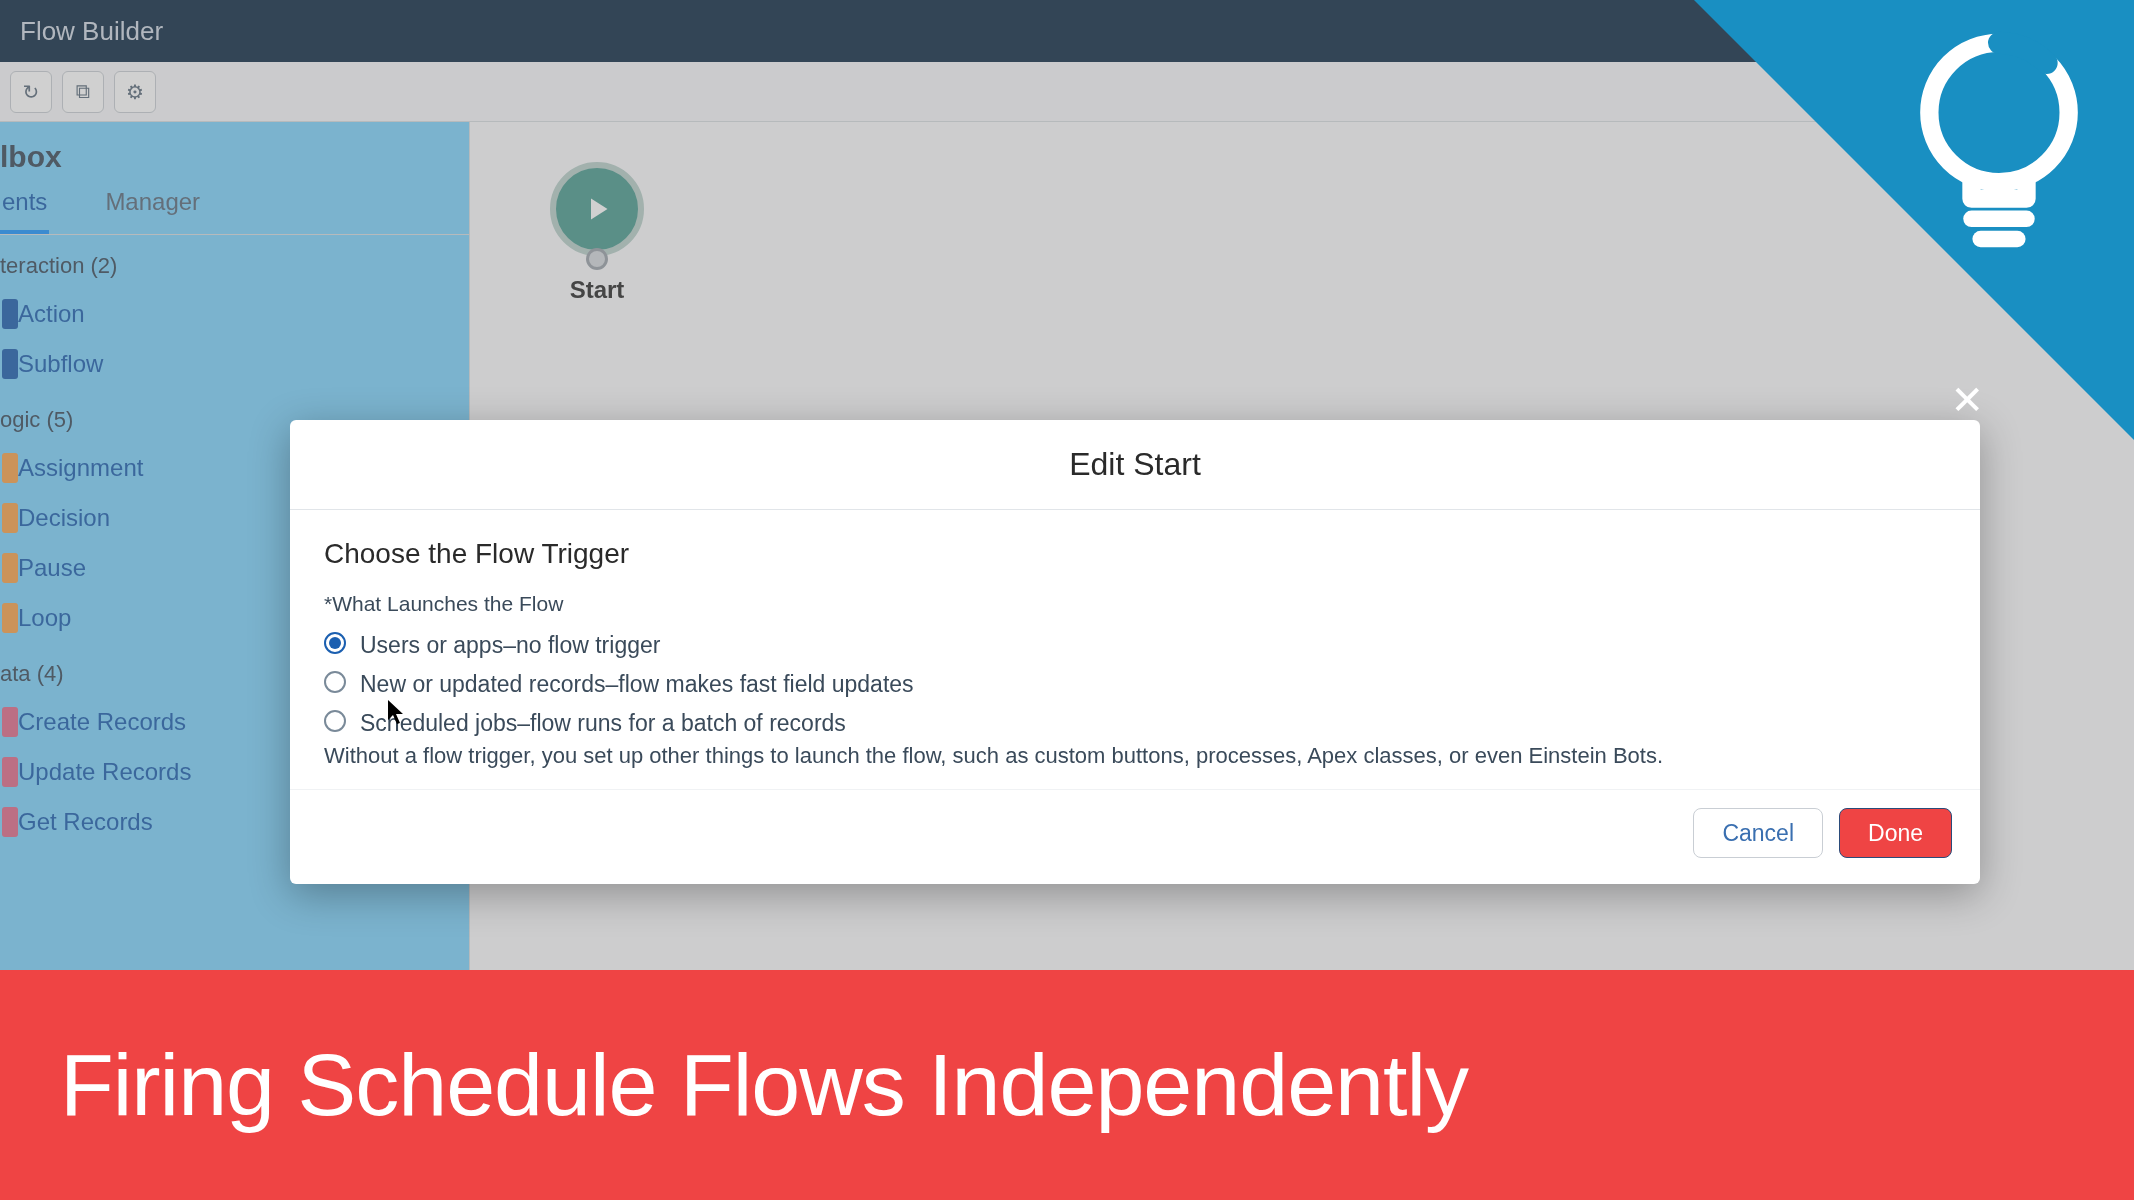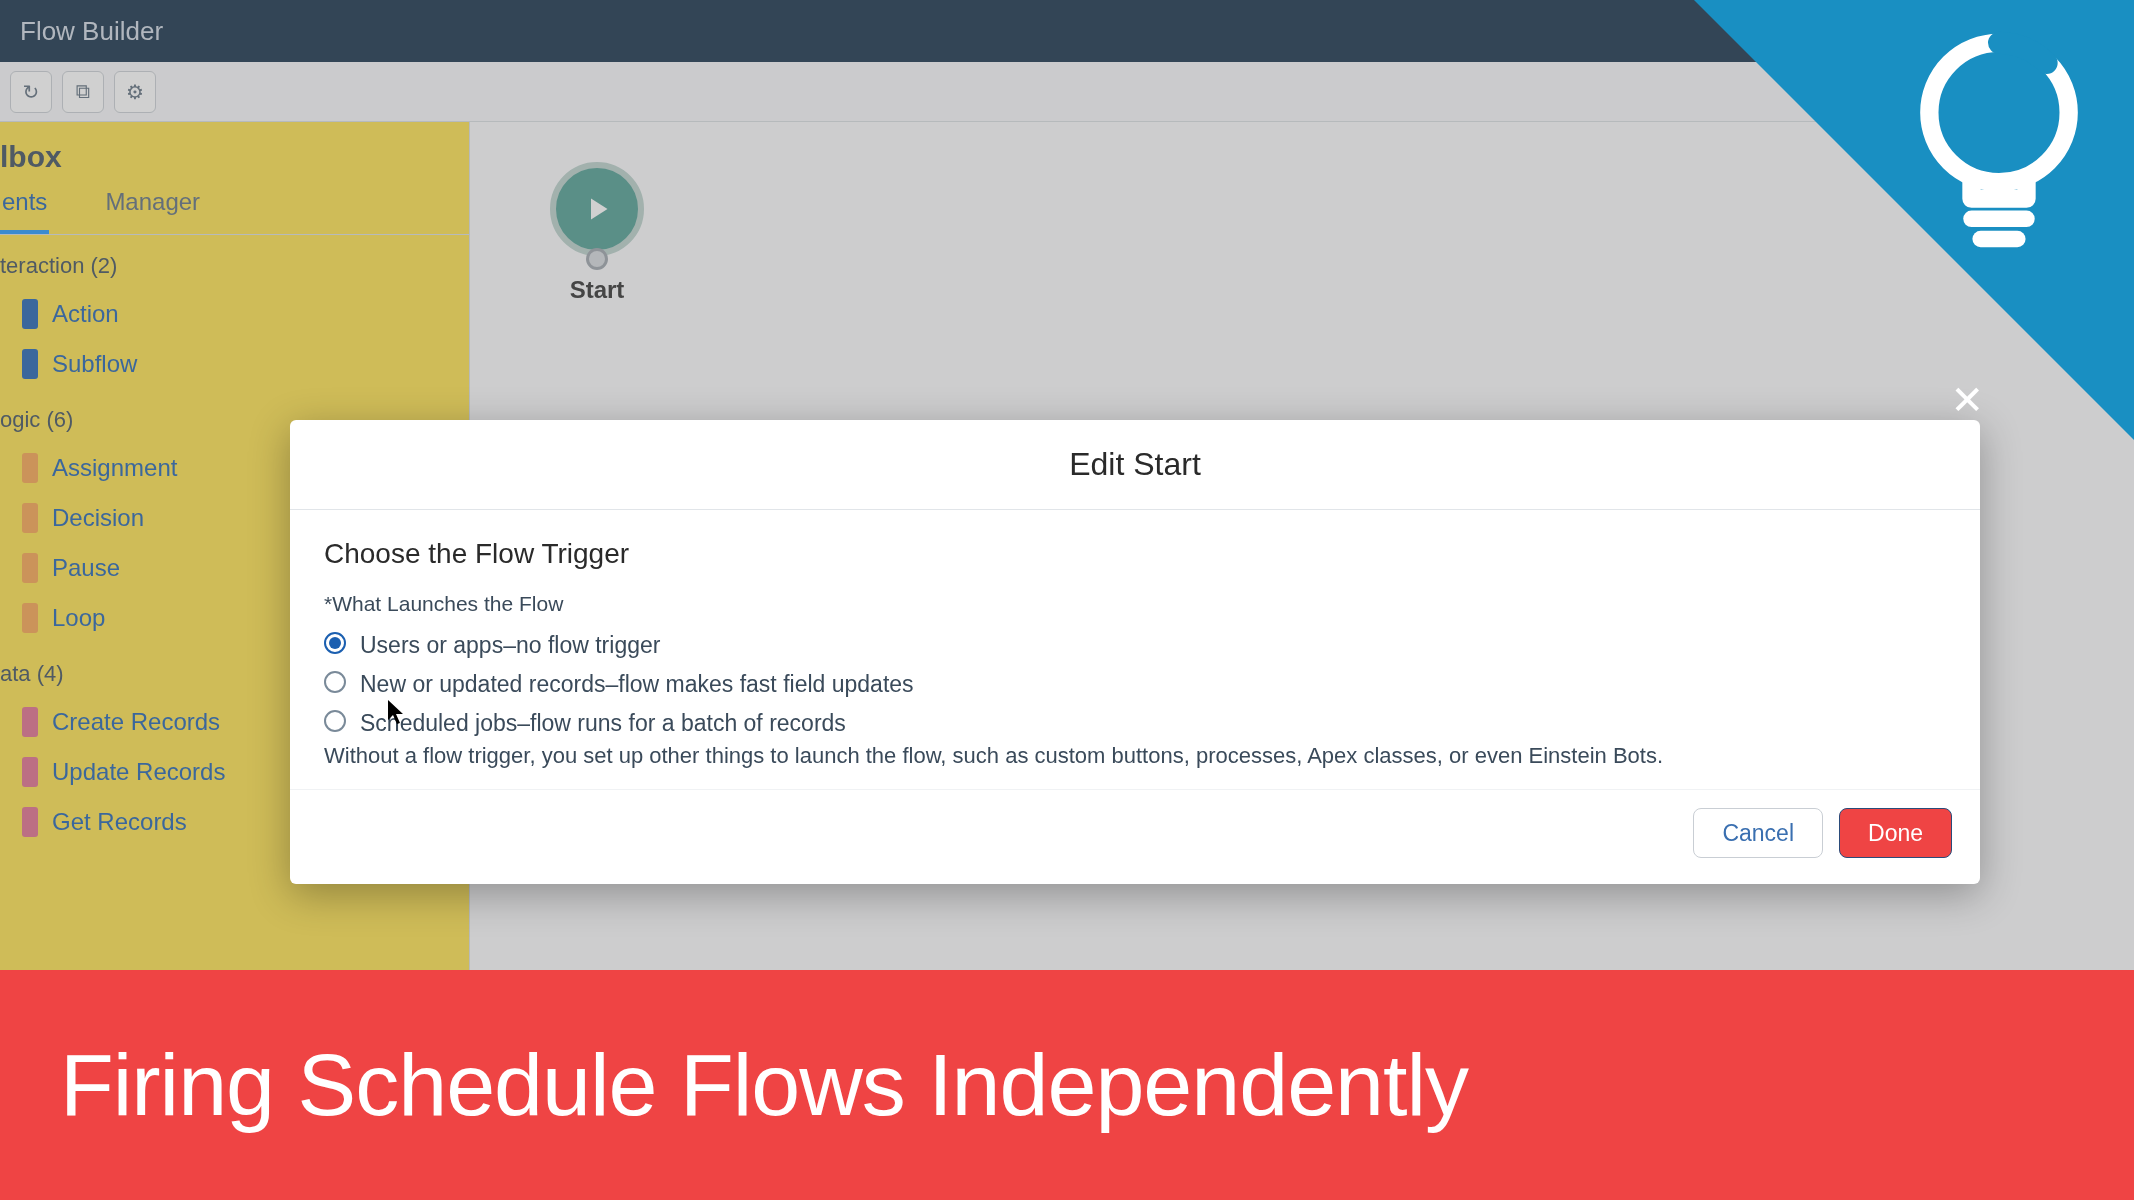--- a/index.html
+++ b/index.html
@@ -12,27 +12,27 @@
 .topbar .title{font-size:26px}
 .topbar .back{position:absolute;right:30px;color:#cfd8e3;font-size:24px}
 
 
 .toolrow{position:absolute;top:62px;left:0;right:0;height:60px;background:#f7f8fa;border-bottom:1px solid #d8dde1;display:flex;align-items:center;padding:0 10px;z-index:1}
 .iconbtn{width:42px;height:42px;border:1px solid #c9ced4;border-radius:6px;background:#fff;display:flex;align-items:center;justify-content:center;margin-right:10px;color:#5a6b7b;font-size:20px}
 .toolrow .spacer{flex:1}
 .toolrow .txtbtn{height:42px;border:1px solid #c9ced4;border-radius:6px;background:#fff;padding:0 22px;display:flex;align-items:center;color:#5a6b7b;font-size:22px;margin-left:10px}
 
 
-.sidebar{position:absolute;top:122px;left:0;width:470px;bottom:0;background:#fde047;border-right:1px solid #d8dde1;z-index:1}
+.sidebar{position:absolute;top:122px;left:0;width:470px;bottom:0;background:#7dd3fc;border-right:1px solid #d8dde1;z-index:1}
 .sidebar h2{font-size:30px;font-weight:600;color:#3a4a5a;padding:18px 0 14px 0}
 .tabs{display:flex;gap:54px;padding:0 0 0 0;border-bottom:1px solid #d8dde1}
 .tab{font-size:24px;color:#5a6b7b;padding:0 2px 14px}
 .tab.active{color:#1b5fb0;border-bottom:4px solid #1b96ff;font-weight:500}
 .group-label{font-size:22px;color:#3a4a5a;padding:18px 0 10px 0}
-.item{display:flex;align-items:center;gap:14px;padding:10px 0 10px 22px}
+.item{display:flex;align-items:center;padding:10px 0 10px 2px}
 .item .sq{width:16px;height:30px;border-radius:3px}
 .item .lbl{font-size:24px;color:#1b5fb0}
 .sq.blue{background:#1b5fb0}
 .sq.orange{background:#f7a14a}
 .sq.pink{background:#e06a8a}
 
 
 .canvas{position:absolute;top:122px;left:470px;right:0;bottom:0;background:#fafbfc;z-index:1}
 .startnode{position:absolute;top:40px;left:80px;text-align:center}
 .startcircle{width:94px;height:94px;border-radius:50%;background:#4a9b8f;border:6px solid #b8cfca;display:flex;align-items:center;justify-content:center;margin:0 auto}
@@ -100,21 +100,21 @@
     <div class="group-label">teraction (2)</div>
     <div class="item">
         <div class="sq blue"></div>
         <div class="lbl">Action</div>
       </div>
     <div class="item">
         <div class="sq blue"></div>
         <div class="lbl">Subflow</div>
       </div>
 
-    <div class="group-label">ogic (6)</div>
+    <div class="group-label">ogic (5)</div>
     <div class="item">
         <div class="sq orange"></div>
         <div class="lbl">Assignment</div>
       </div>
     <div class="item">
         <div class="sq orange"></div>
         <div class="lbl">Decision</div>
       </div>
     <div class="item">
         <div class="sq orange"></div>

